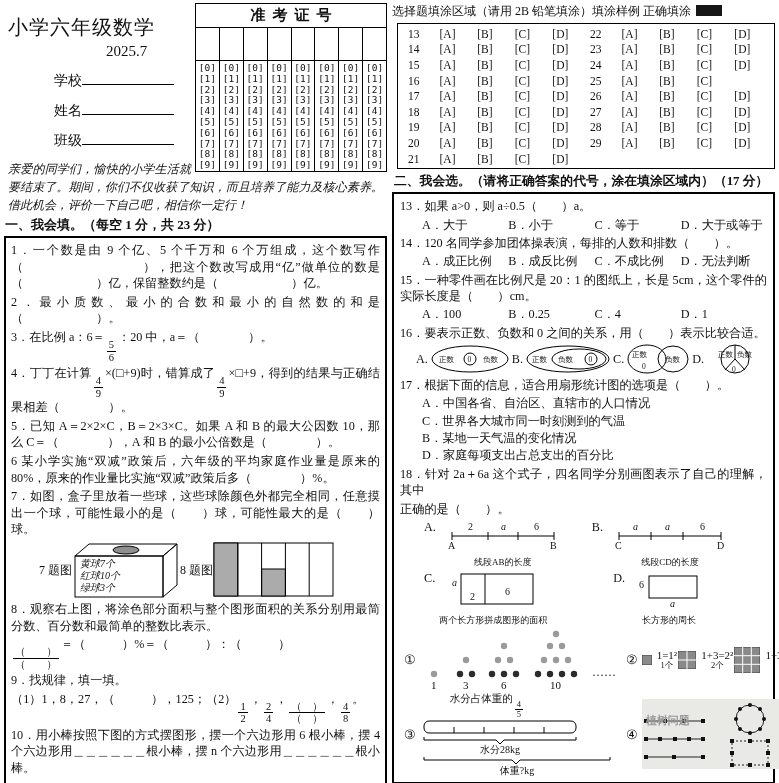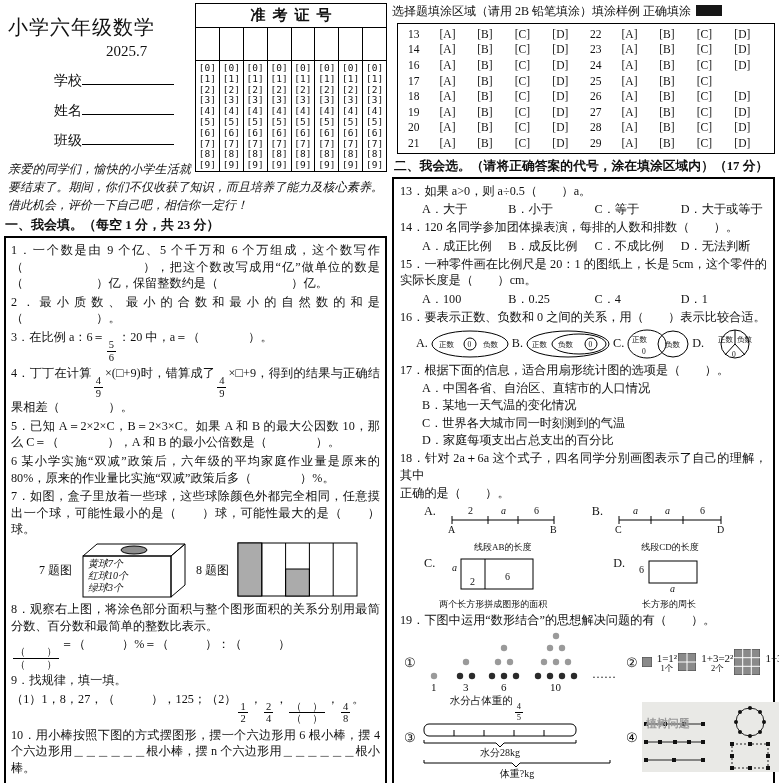--- a/index.html
+++ b/index.html
@@ -28,21 +28,21 @@
   .sec-h{clear:both;font-weight:bold;font-size:13px;margin:1px 0 2px 1px}
   .qboxL{border:2px solid #000;padding:2px 5px 4px 5px;font-size:12.2px;line-height:1.36}
   p.q{margin:2px 0;text-align:justify}
   .indent{margin-left:16px}
 
   .frac{display:inline-flex;flex-direction:column;text-align:center;vertical-align:-7px;
         line-height:1.1;font-size:10.5px;margin:0 2px}
   .frac .fn{border-bottom:1px solid #000;padding:0 2px;display:block}
   .frac .fd{display:block}
 
-  .figrow{display:flex;align-items:center;gap:8px;margin:3px 0 2px 28px}
+  .figrow{display:flex;align-items:center;margin:3px 0 2px 28px}
   .figlabel{font-size:12px;white-space:nowrap}
   .cap{font-size:9px;text-align:center;margin-top:1px}
   svg .ln{fill:none;stroke:#000;stroke-width:1}
   svg text{fill:#111}
 
   
   .bubble-head{font-size:12px;margin:1px 0 3px 0;white-space:nowrap}
   .swatch{display:inline-block;width:26px;height:11px;background:#161616;vertical-align:-1px;margin-left:5px}
   .bubble-box{border:1px solid #000;margin-left:5px;padding:2px 2px 2px 10px;display:flex;align-items:flex-start}
   table.btab{border-collapse:collapse;font-size:11.5px;flex:1}
@@ -288,20 +288,27 @@
           <tbody>
             <tr>
               <td class="bn">13</td>
               <td class="bo">[A]</td>
               <td class="bo">[B]</td>
               <td class="bo">[C]</td>
               <td class="bo">[D]</td>
             </tr>
             <tr>
               <td class="bn">14</td>
+              <td class="bo">[A]</td>
+              <td class="bo">[B]</td>
+              <td class="bo">[C]</td>
+              <td class="bo">[D]</td>
+            </tr>
+            <tr>
+              <td class="bn">15</td>
               <td class="bo">[A]</td>
               <td class="bo">[B]</td>
               <td class="bo">[C]</td>
               <td class="bo">[D]</td>
             </tr>
             <tr>
               <td class="bn">16</td>
               <td class="bo">[A]</td>
               <td class="bo">[B]</td>
               <td class="bo">[C]</td>
@@ -467,22 +474,22 @@
           <line x1="29" y1="16" x2="19" y2="27"></line>
           <line x1="29" y1="16" x2="39" y2="27"></line>
           <text x="12" y="14">正数</text>
           <text x="31" y="14">负数</text>
           <text x="26" y="29">0</text>
         </svg>
       </div>
 
       <p class="q">17．根据下面的信息，适合用扇形统计图的选项是（　　）。</p>
       <div class="oline">A．中国各省、自治区、直辖市的人口情况</div>
+      <div class="oline">C．世界各大城市同一时刻测到的气温</div>
       <div class="oline">B．某地一天气温的变化情况</div>
-      <div class="oline">C．世界各大城市同一时刻测到的气温</div>
       <div class="oline">D．家庭每项支出占总支出的百分比</div>
 
       <p class="q">18．针对 2a＋6a 这个式子，四名同学分别画图表示了自己的理解，其中</p>
       <p class="q indent">正确的是（　　）。</p>
       <div class="q18row">
         <div class="q18item">
           <span class="olab">A.</span>
           <div class="q18fig">
             <svg width="126" height="32">
               <line x1="12" y1="17" x2="114" y2="17" class="ln"></line>
@@ -538,21 +545,20 @@
             <svg width="80" height="38">
               <rect x="20" y="6" width="48" height="22" class="ln"></rect>
               <text x="10" y="18" font-size="10">6</text>
               <text x="41" y="37" font-size="10" font-style="italic">a</text>
             </svg>
             <div class="cap">长方形的周长</div>
           </div>
         </div>
       </div>
 
-      <p class="q">19．下图中运用“数形结合”的思想解决问题的有（　　）。</p>
       <div class="fig19">
         <div class="fitem">
           <span class="fnum">①</span>
           <svg width="200" height="64">
             <circle cx="14" cy="46" r="3.2" fill="#9a9a9a"></circle>
             <circle cx="46" cy="32" r="3.2" fill="#9a9a9a"></circle>
               <circle cx="40" cy="46" r="3.2" fill="#2b2b2b"></circle>
               <circle cx="52" cy="46" r="3.2" fill="#2b2b2b"></circle>
             <circle cx="84" cy="18" r="3.2" fill="#9a9a9a"></circle>
               <circle cx="78" cy="32" r="3.2" fill="#9a9a9a"></circle>

